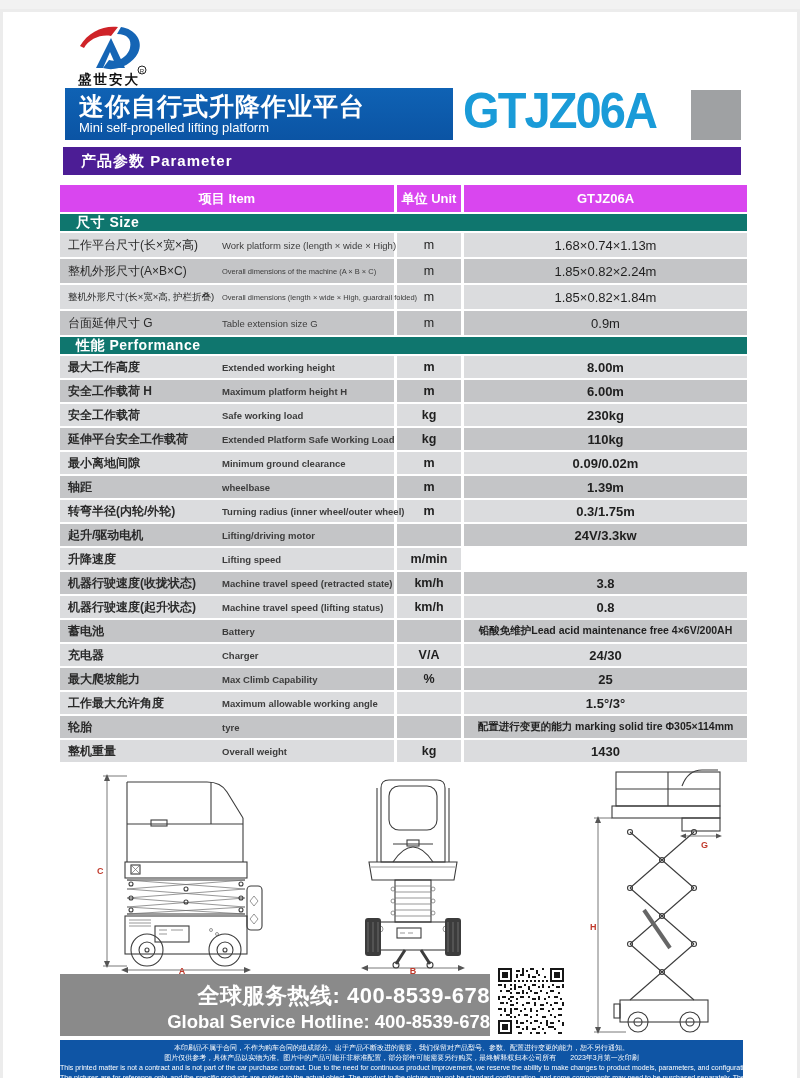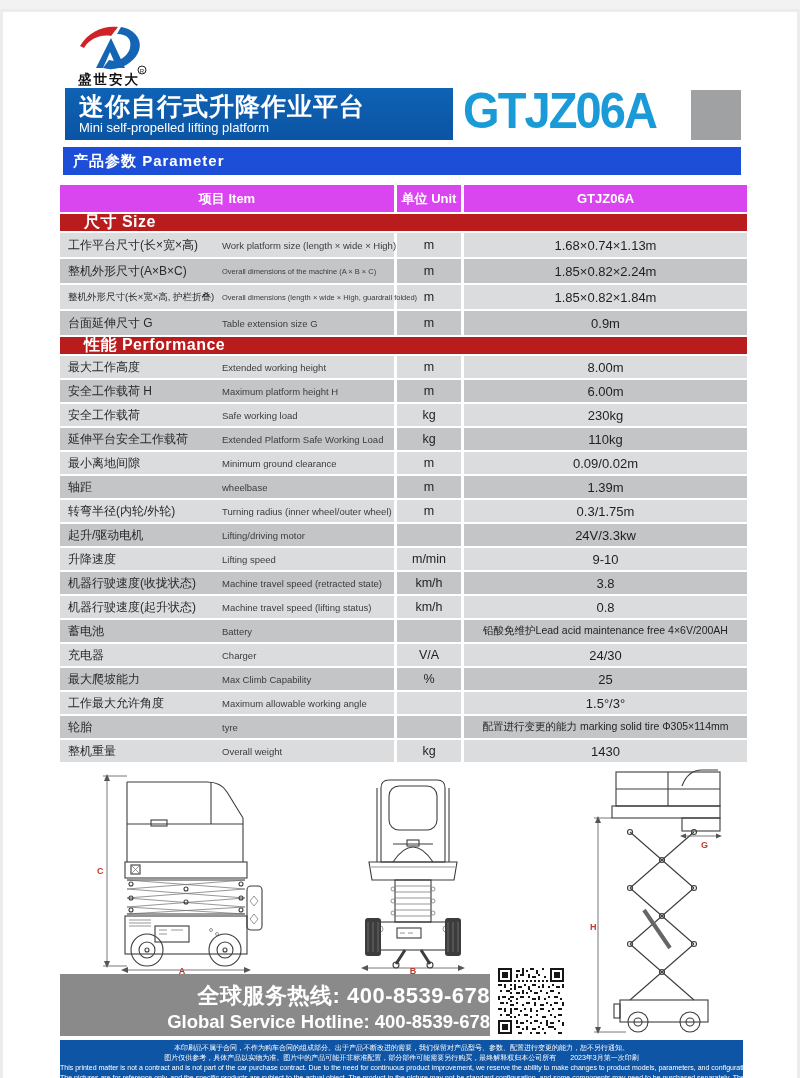--- a/index.html
+++ b/index.html
@@ -10,34 +10,34 @@
   
   .logo { position:absolute; left:55px; top:10px; width:120px; height:66px; }
   .title-bar { position:absolute; left:62px; top:76px; width:388px; height:52px;
                background:linear-gradient(180deg,#0f62b4,#0b54a4); color:#fff; padding:4px 0 0 14px; }
   .title-bar .t-zh { font-size:25px; font-weight:bold; letter-spacing:1px; line-height:28px; }
   .title-bar .t-en { font-size:13px; line-height:16px; }
   .model { position:absolute; left:460px; top:70px; font-size:50px; font-weight:800;
            color:#1a9bd8; letter-spacing:-2px; transform:scaleX(.94); transform-origin:left;
            white-space:nowrap; }
   .gray-square { position:absolute; left:688px; top:78px; width:50px; height:50px; background:#9fa1a3; }
-  .param-bar { position:absolute; left:60px; top:135px; width:678px; height:28px; background:#1d4ed8;
+  .param-bar { position:absolute; left:60px; top:135px; width:678px; height:28px; background:#4c1d95;
                color:#fff; font-size:15px; font-weight:bold; display:flex; align-items:center;
-               padding-left:10px; letter-spacing:1px; }
+               padding-left:18px; letter-spacing:1px; }
 
   
   .spec-table { position:absolute; left:57px; top:173px; width:687px; }
   .t-row { display:grid; grid-template-columns:334px 64px 283px; column-gap:3px; margin-bottom:2px; }
   .thead { height:27px; }
   .thead .th { background:#d946ef; color:#fff; font-weight:bold; font-size:13px;
                display:flex; align-items:center; justify-content:center; }
-  .section-bar { height:17px; background:#b91c1c; color:#fff; font-weight:bold; font-size:16px;
-                 display:flex; align-items:center; padding-left:24px; margin-bottom:2px; letter-spacing:.5px; }
+  .section-bar { height:17px; background:#0f766e; color:#fff; font-weight:bold; font-size:14px;
+                 display:flex; align-items:center; padding-left:16px; margin-bottom:2px; letter-spacing:.5px; }
   .row.size-row { height:24px; }
-  .row.perf-row { height:22px; }
+  .row.perf-row { height:22px;font-weight:bold; }
   .row .cell { display:flex; align-items:center; }
   .row.light .cell { background:#dbdcde; }
   .row.dark  .cell { background:#c4c5c7; }
   .item-cell { position:relative; padding-left:8px; }
   .item-cell .zh { font-size:12px; color:#2a2a2a; white-space:nowrap; }
   .item-cell .zh.small { font-size:9.5px; }
   .item-cell .en { position:absolute; left:162px; font-size:9.5px; color:#3c3c3c; white-space:nowrap; }
   .item-cell .en.small { font-size:7.5px; }
   .unit-cell, .value-cell { justify-content:center; font-size:12.5px; color:#1f1f1f; }
   .value-cell { font-size:13px; }
@@ -189,21 +189,20 @@
       </div>
       <div class="cell unit-cell"></div>
       <div class="cell value-cell">24V/3.3kw</div>
     </div>
         <div class="t-row row light perf-row">
       <div class="cell item-cell">
         <span class="zh">升降速度</span>
         <span class="en">Lifting speed</span>
       </div>
       <div class="cell unit-cell">m/min</div>
-      <div class="cell value-cell">9-10</div>
     </div>
         <div class="t-row row dark perf-row">
       <div class="cell item-cell">
         <span class="zh">机器行驶速度(收拢状态)</span>
         <span class="en">Machine travel speed (retracted state)</span>
       </div>
       <div class="cell unit-cell">km/h</div>
       <div class="cell value-cell">3.8</div>
     </div>
         <div class="t-row row light perf-row">

